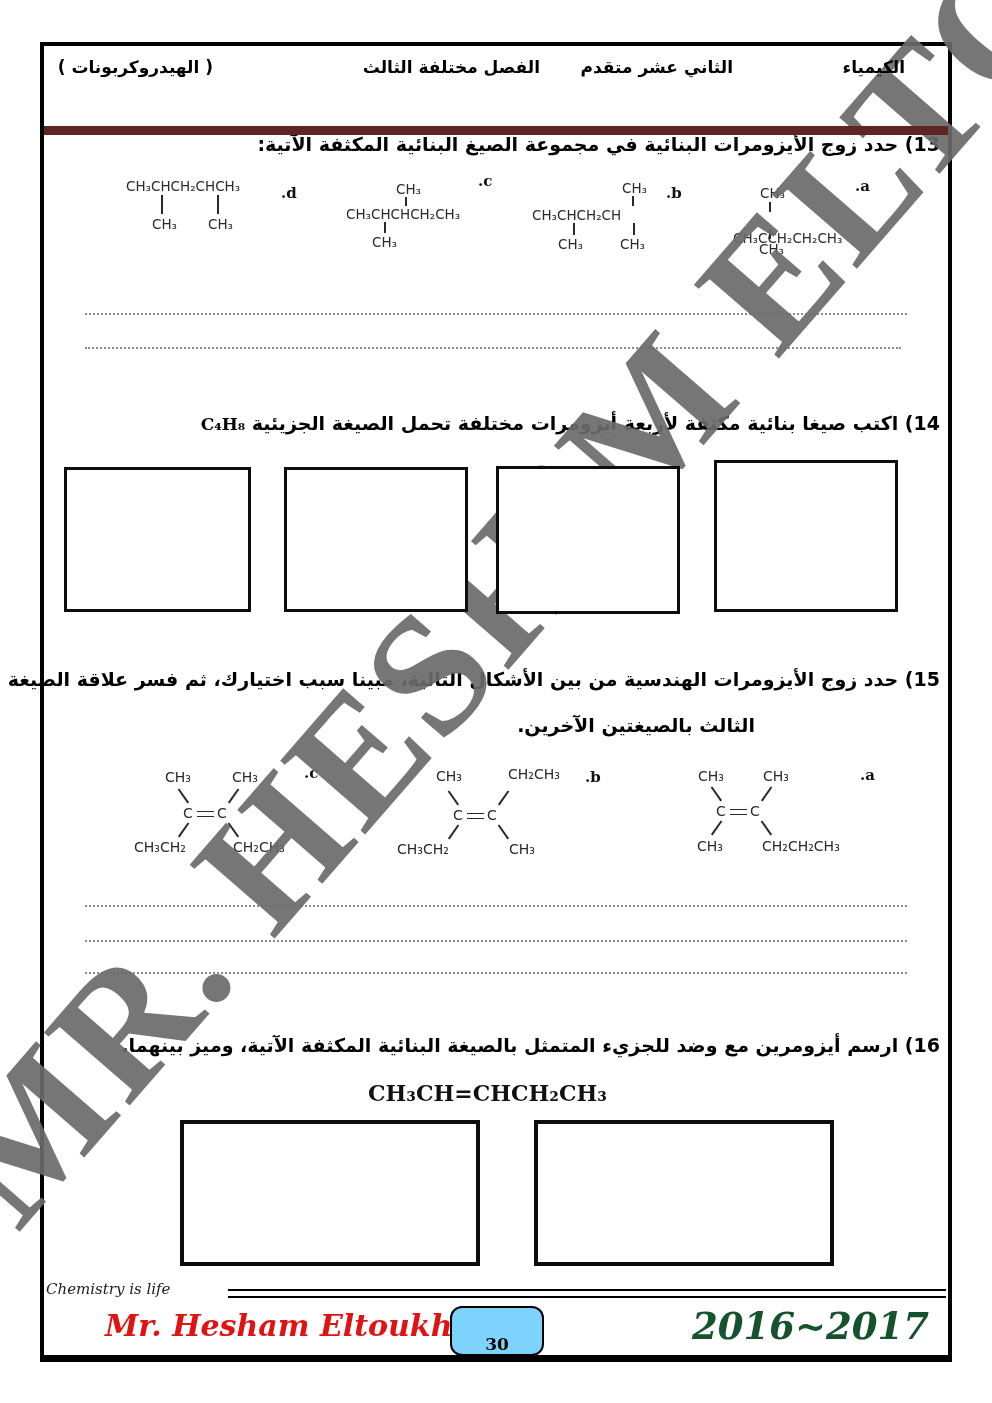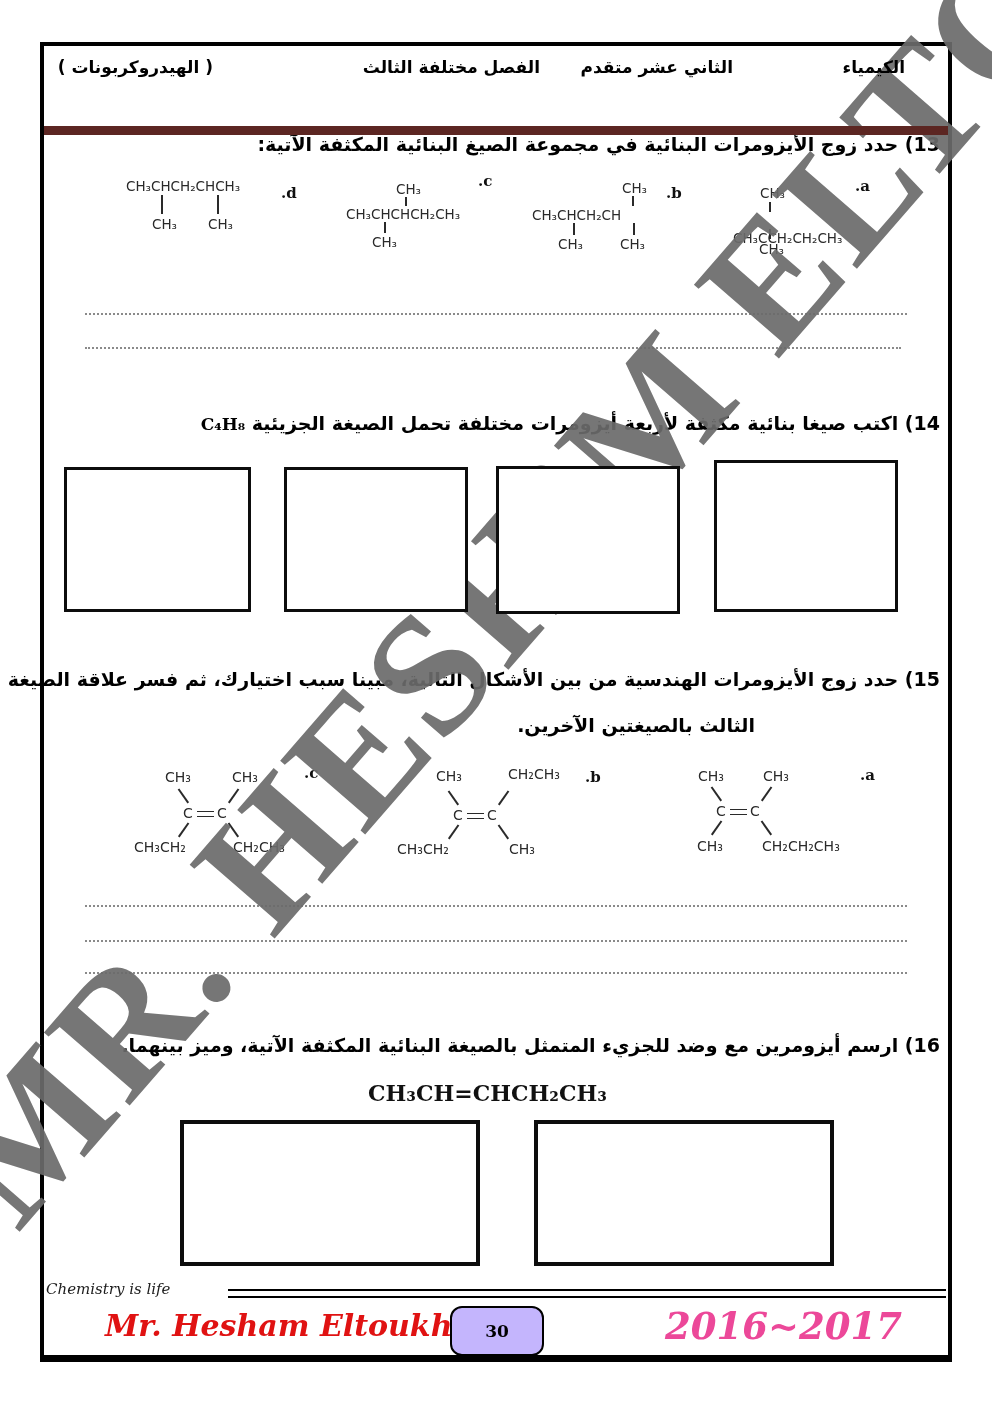--- a/index.html
+++ b/index.html
@@ -38,25 +38,25 @@
              letter-spacing:4px;color:#6b6b6b;opacity:.92;white-space:nowrap;
              transform-origin:0 100%;transform:rotate(-49deg);z-index:2;pointer-events:none;}
   
   .slogan{position:absolute;left:46px;top:1280px;font-family:"DejaVu Serif",serif;font-style:italic;
           font-size:15px;color:#1c1c1c;z-index:4;white-space:nowrap;}
   .dblline{position:absolute;left:228px;top:1289px;width:718px;height:5px;border-top:2px solid #000;
            border-bottom:2px solid #000;box-sizing:content-box;z-index:4;}
   .teacher{position:absolute;left:105px;top:1308px;font-family:"DejaVu Serif",serif;font-style:italic;
            font-weight:bold;font-size:30px;color:#e01212;z-index:4;white-space:nowrap;}
   .pagebox{position:absolute;left:450px;top:1306px;width:90px;height:46px;border:2px solid #000;
-           border-radius:12px;background:#c4b5fd;z-index:4;display:flex;align-items:center;
+           border-radius:12px;background:#7dd3fc;z-index:4;display:flex;align-items:flex-end;
            justify-content:center;}
   .pagenum{font-family:"DejaVu Serif",serif;font-weight:bold;font-size:17px;color:#000;}
-  .year{position:absolute;left:665px;top:1304px;font-family:"DejaVu Serif",serif;font-style:italic;
-        font-weight:bold;font-size:37px;color:#ec4899;z-index:4;white-space:nowrap;}
+  .year{position:absolute;left:692px;top:1304px;font-family:"DejaVu Serif",serif;font-style:italic;
+        font-weight:bold;font-size:37px;color:#14532d;z-index:4;white-space:nowrap;}
 </style>
 </head>
 <body>
 
 <div class="page">
 
   <div class="watermark">MR. HESH’M ELTOUKHY</div>
 
   <div class="frame"></div>
 

